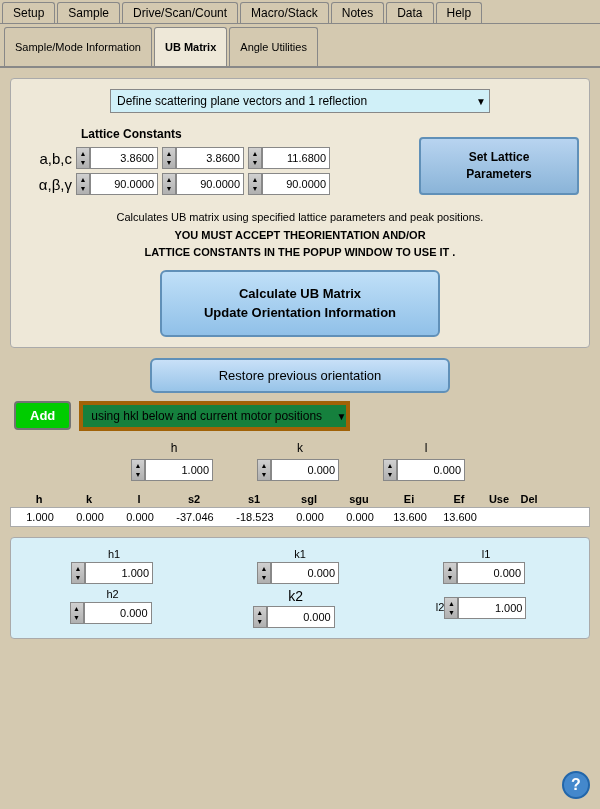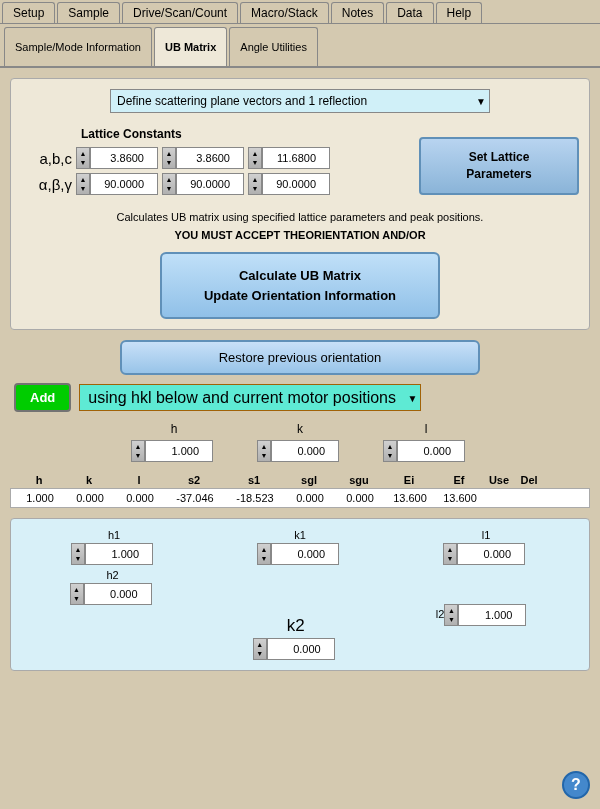--- a/index.html
+++ b/index.html
@@ -126,21 +126,21 @@
       display: flex;
       align-items: center;
       margin-right: 4px;
     }
     .num-input {
       width: 68px;
       height: 22px;
       border: 1px solid #888;
       background: white;
       text-align: right;
-      padding-right: 13px;
+      padding-right: 3px;
       font-size: 11px;
     }
 
     
     .set-lattice-btn {
       background: linear-gradient(to bottom, #b8d4f0, #8ab4d8);
       border: 2px solid #6090b8;
       border-radius: 4px;
       padding: 10px 14px;
       font-size: 12px;
@@ -184,21 +184,21 @@
     .restore-btn {
       background: linear-gradient(to bottom, #c8e0f8, #98c4e8);
       border: 2px solid #6090b8;
       border-radius: 6px;
       padding: 8px 20px;
       font-size: 13px;
       cursor: pointer;
       display: block;
       margin: 8px auto;
       text-align: center;
-      width: 360px;
+      width: 300px;
     }
 
     
     .add-row {
       display: flex;
       align-items: center;
       margin: 6px 0;
       padding-left: 4px;
     }
     .add-btn {
@@ -206,24 +206,24 @@
       border: 2px solid #737373;
       border-radius: 4px;
       padding: 5px 14px;
       font-size: 13px;
       font-weight: bold;
       cursor: pointer;
       color: white;
       margin-right: 8px;
     }
     .using-select {
-      background: #5eead4;
-      border: 1px solid #a16207;
+      background: #15803d;
+      border: 4px solid #a16207;
       padding: 4px 24px 4px 8px;
-      font-size: 16px;
+      font-size: 12px;
       cursor: pointer;
       appearance: none;
       -webkit-appearance: none;
     }
     .using-wrapper {
       position: relative;
       display: inline-block;
     }
     .using-arrow {
       position: absolute;
@@ -420,20 +420,21 @@
           </div>
         </div>
       </div>
 
       <button class="set-lattice-btn">Set Lattice Parameters</button>
     </div>
 
     <div class="info-text">
       <div>Calculates UB matrix using specified lattice parameters and peak positions.</div>
       <div class="info-bold">YOU MUST ACCEPT THEORIENTATION AND/OR</div>
+      <div class="info-bold">LATTICE CONSTANTS IN THE POPUP WINDOW TO USE IT .</div>
     </div>
 
     <button class="calc-btn">
       <span>Calculate UB Matrix</span><br>
       <span>Update Orientation Information</span>
     </button>
 
   </div>
 
   <button class="restore-btn">Restore previous orientation</button>
@@ -550,21 +551,21 @@
         <span style="font-size:11px;margin-bottom:2px;">h2</span>
         <div class="spin-input">
           <div class="spin-arrows">
             <span class="spin-up">▲</span>
             <span class="spin-down">▼</span>
           </div>
           <input class="num-input" type="text" value="0.000" style="">
         </div>
       </div>
       <div style="display:flex;flex-direction:column;align-items:center;">
-        <span style="font-size:17px;margin-bottom:2px;margin-top:47px;">k2</span>
+        <span style="font-size:14px;margin-bottom:2px;">k2</span>
         <div class="spin-input">
           <div class="spin-arrows">
             <span class="spin-up">▲</span>
             <span class="spin-down">▼</span>
           </div>
           <input class="num-input" type="text" value="0.000" style="">
         </div>
       </div>
       <div style="display:flex;flex-direction:row;align-items:center;">
         <span style="font-size:11px;margin-bottom:2px;">l2</span>

